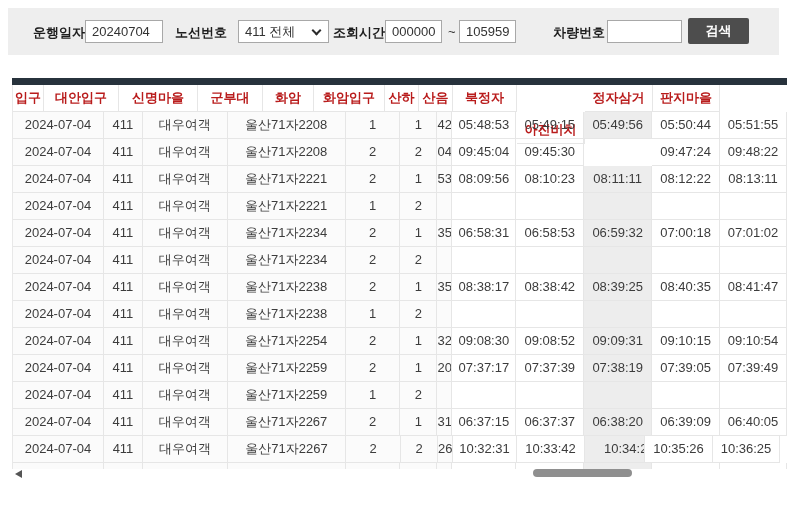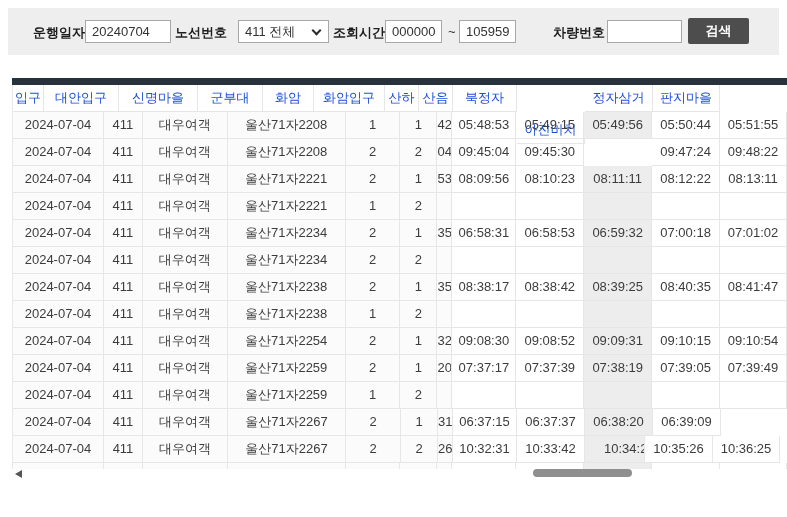--- a/index.html
+++ b/index.html
@@ -9,42 +9,42 @@
     font-family:"Liberation Sans","DejaVu Sans",sans-serif; font-size:13px; color:#3c3c3c;
     overflow:hidden;
   }
   
   .filterbar { position:absolute; left:8px; top:8px; width:771px; height:47px; background:#eeeeee; }
   .filterbar .lbl { position:absolute; top:16px; font-weight:bold; color:#1d1d1d; white-space:nowrap; }
   .filterbar input, .fselect {
     position:absolute; top:12px; height:23px; border:1px solid #a8a8a8; background:#fff;
     font-family:inherit; font-size:13px; color:#333; padding:0 6px;
   }
-  .lbl-date { left:25px; }   .in-date { left:77px;  width:86px; }
+  .lbl-date { left:25px; }   .in-date { left:77px;  width:78px; }
   .lbl-route { left:167px; } .fselect { left:230px; width:91px; line-height:21px; cursor:default; }
   .lbl-time { left:325px; }  .in-time1 { left:377px; width:57px; } .in-time2 { left:451px; width:57px; }
   .tilde { position:absolute; left:440px; top:16px; color:#333; }
   .lbl-veh { left:545px; }   .in-veh { left:599px; width:75px; }
   .chev { position:absolute; right:8px; top:6px; width:7px; height:7px;
           border-right:2px solid #2b2b2b; border-bottom:2px solid #2b2b2b; transform:rotate(45deg); }
   .btn-search {
     position:absolute; left:680px; top:10px; width:61px; height:26px; background:#4d4d4d; color:#fff;
     border:none; font-family:inherit; font-size:13px; font-weight:bold; border-radius:2px; cursor:pointer;
   }
   
   .grid { position:absolute; left:12px; top:78px; width:775px; }
   .topbar { width:775px; height:7px; background:#27323c; }
   .hrow, .trow { display:flex; border-left:1px solid #e8e8e8; background:#fff; }
   .hrow { height:27px; }
   .trow { height:27px; }
   .hcell, .tcell {
     border-right:1px solid #e6e6e6; border-bottom:1px solid #e6e6e6;
     height:100%; line-height:25px; text-align:center; overflow:hidden; white-space:nowrap; position:relative;
   }
-  .hcell { font-weight:normal; color:#1d4ed8; }
+  .hcell { font-weight:bold; color:#b91c1c; }
   .leftcol { background:#fbfbfb; }
   .shade { background:#ededed; }
   .fragcell { text-align:right; padding-right:1px; color:#3c3c3c; }
   .sliver { height:6px; overflow:hidden; }
   .sliver .tcell { border-bottom:none; }
   .hl-cell::after {
     content:""; position:absolute; left:-4px; right:-4px; top:-4px; bottom:-5px;
     border:4px solid #e8110c; z-index:5; pointer-events:none;
   }
   
@@ -255,20 +255,21 @@
           <div class="tcell leftcol" style="width: 39px;">411</div>
           <div class="tcell leftcol" style="width: 85px;">대우여객</div>
           <div class="tcell leftcol" style="width: 118px;">울산71자2267</div>
           <div class="tcell leftcol" style="width: 55px;">2</div>
           <div class="tcell leftcol" style="width: 37px;">1</div>
           <div class="tcell leftcol fragcell" style="width: 15px;">31</div>
           <div class="tcell" style="width: 64px;">06:37:15</div>
           <div class="tcell" style="width: 68px;">06:37:37</div>
           <div class="tcell shade" style="width: 68px;">06:38:20</div>
           <div class="tcell" style="width: 68px;">06:39:09</div>
+          <div class="tcell" style="width: 67px;">06:40:05</div>
         </div>
         <div class="trow">
           <div class="tcell leftcol" style="width: 91px;">2024-07-04</div>
           <div class="tcell leftcol" style="width: 39px;">411</div>
           <div class="tcell leftcol" style="width: 85px;">대우여객</div>
           <div class="tcell leftcol" style="width: 118px;">울산71자2267</div>
           <div class="tcell leftcol" style="width: 55px;">2</div>
           <div class="tcell leftcol" style="width: 37px;">2</div>
           <div class="tcell leftcol fragcell" style="width: 15px;">26</div>
           <div class="tcell" style="width: 64px;">10:32:31</div>

